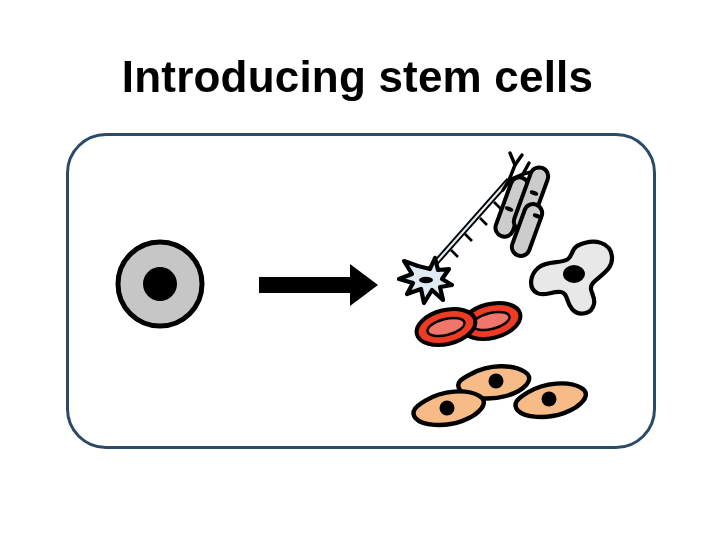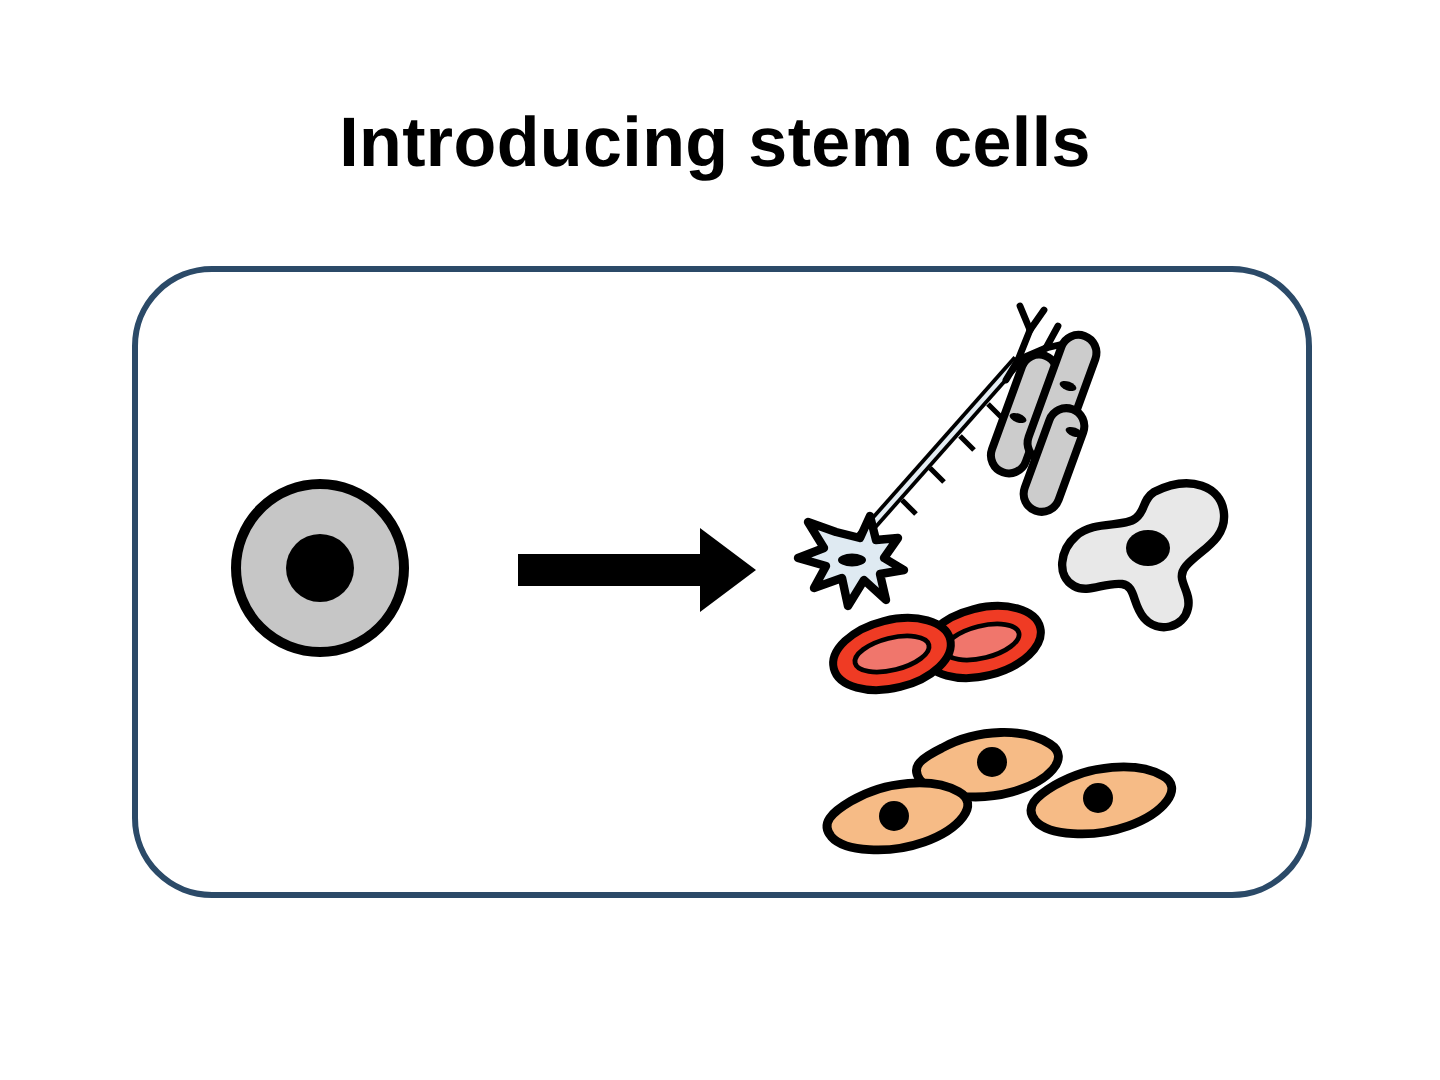--- a/index.html
+++ b/index.html
@@ -4,21 +4,21 @@
 <style>
   html,body{margin:0;padding:0;background:#ffffff;}
   body{width:720px;height:540px;position:relative;overflow:hidden;
        font-family:"Liberation Sans", sans-serif;}
 
   #slide{position:absolute;inset:0;background:#ffffff;}
 
   
   .slide-title{
     position:absolute;left:0;top:52px;width:715px;text-align:center;
-    font-size:35px;font-weight:bold;color:#000000;letter-spacing:.2px;
+    font-size:44px;font-weight:bold;color:#000000;letter-spacing:.2px;
     font-family:"Liberation Sans", sans-serif;
   }
 
   
   .content-frame{
     position:absolute;left:66px;top:133px;width:590px;height:316px;
     border:3px solid #2b4a68;border-radius:40px;background:transparent;
     box-sizing:border-box;
   }
 

